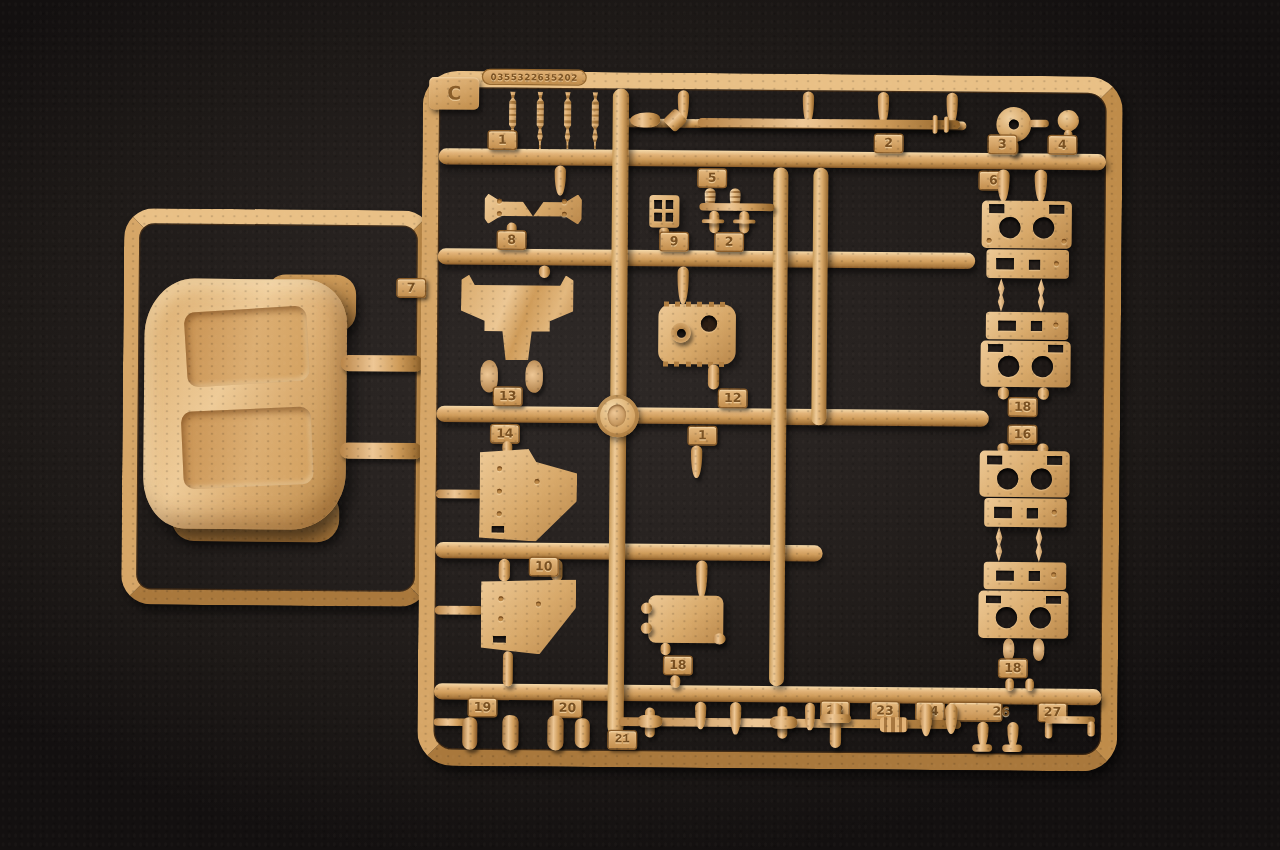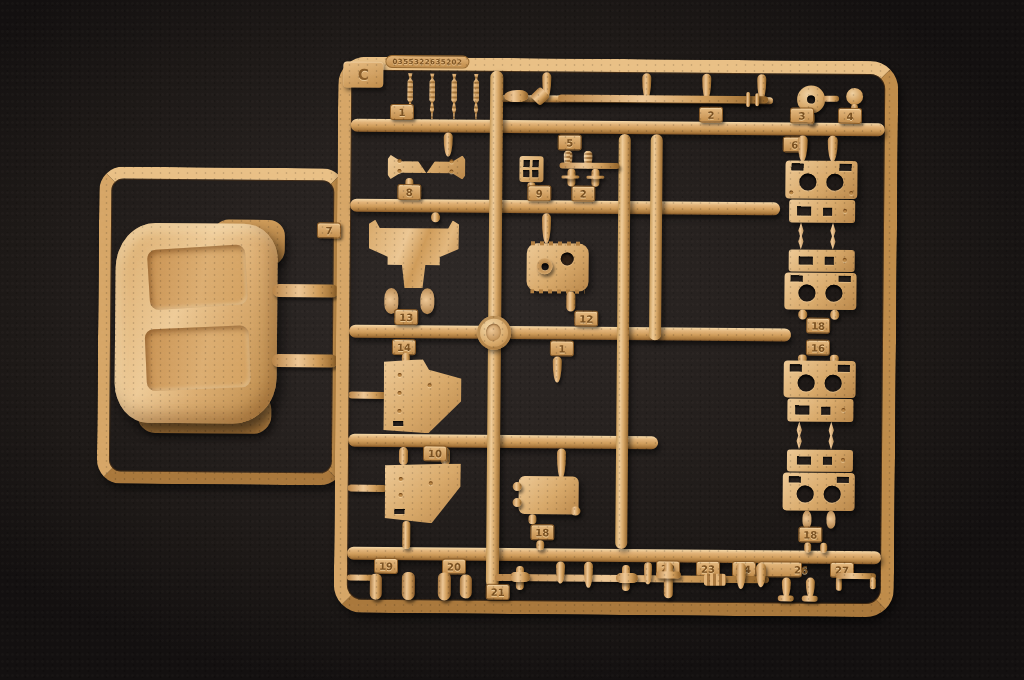--- a/index.html
+++ b/index.html
@@ -302,21 +302,21 @@
     <div class="po" style="left:806px;top:540px;width:7px;height:10px;"></div>
     <div class="po" style="left:822px;top:540px;width:7px;height:10px;"></div>
 
     <div class="tg" style="left:376px;top:559px;">19</div>
     <div class="tg" style="left:444px;top:559px;">20</div>
     <div class="tg" style="left:658px;top:559px;">22</div>
     <div class="tg" style="left:698px;top:559px;">23</div>
     <div class="tg" style="left:734px;top:559px;">24</div>
     <div class="tg" style="left:760px;top:559px;padding-left:42px;">26</div>
     <div class="tg" style="left:832px;top:559px;">27</div>
-    <div class="tg" style="left:488px;top:584px;">21</div>
+    <div class="tg" style="left:488px;top:584px;font-family:Liberation Mono, monospace;">21</div>
 
     <div class="po thin" style="left:349px;top:576px;width:28px;height:6px;"></div>
     <div class="cy" style="left:372px;top:575px;width:12px;height:26px;"></div>
     <div class="cy" style="left:404px;top:573px;width:13px;height:28px;"></div>
     <div class="cy" style="left:440px;top:573px;width:13px;height:28px;"></div>
     <div class="cy" style="left:462px;top:575px;width:12px;height:24px;"></div>
     <div class="po" style="left:497px;top:574px;width:274px;height:7px;border-radius:4px;"></div>
     <div class="po" style="left:518px;top:566px;width:8px;height:24px;"></div>
     <div class="po" style="left:512px;top:572px;width:20px;height:10px;border-radius:5px;"></div>
     <div class="po" style="left:624px;top:564px;width:8px;height:26px;"></div>

